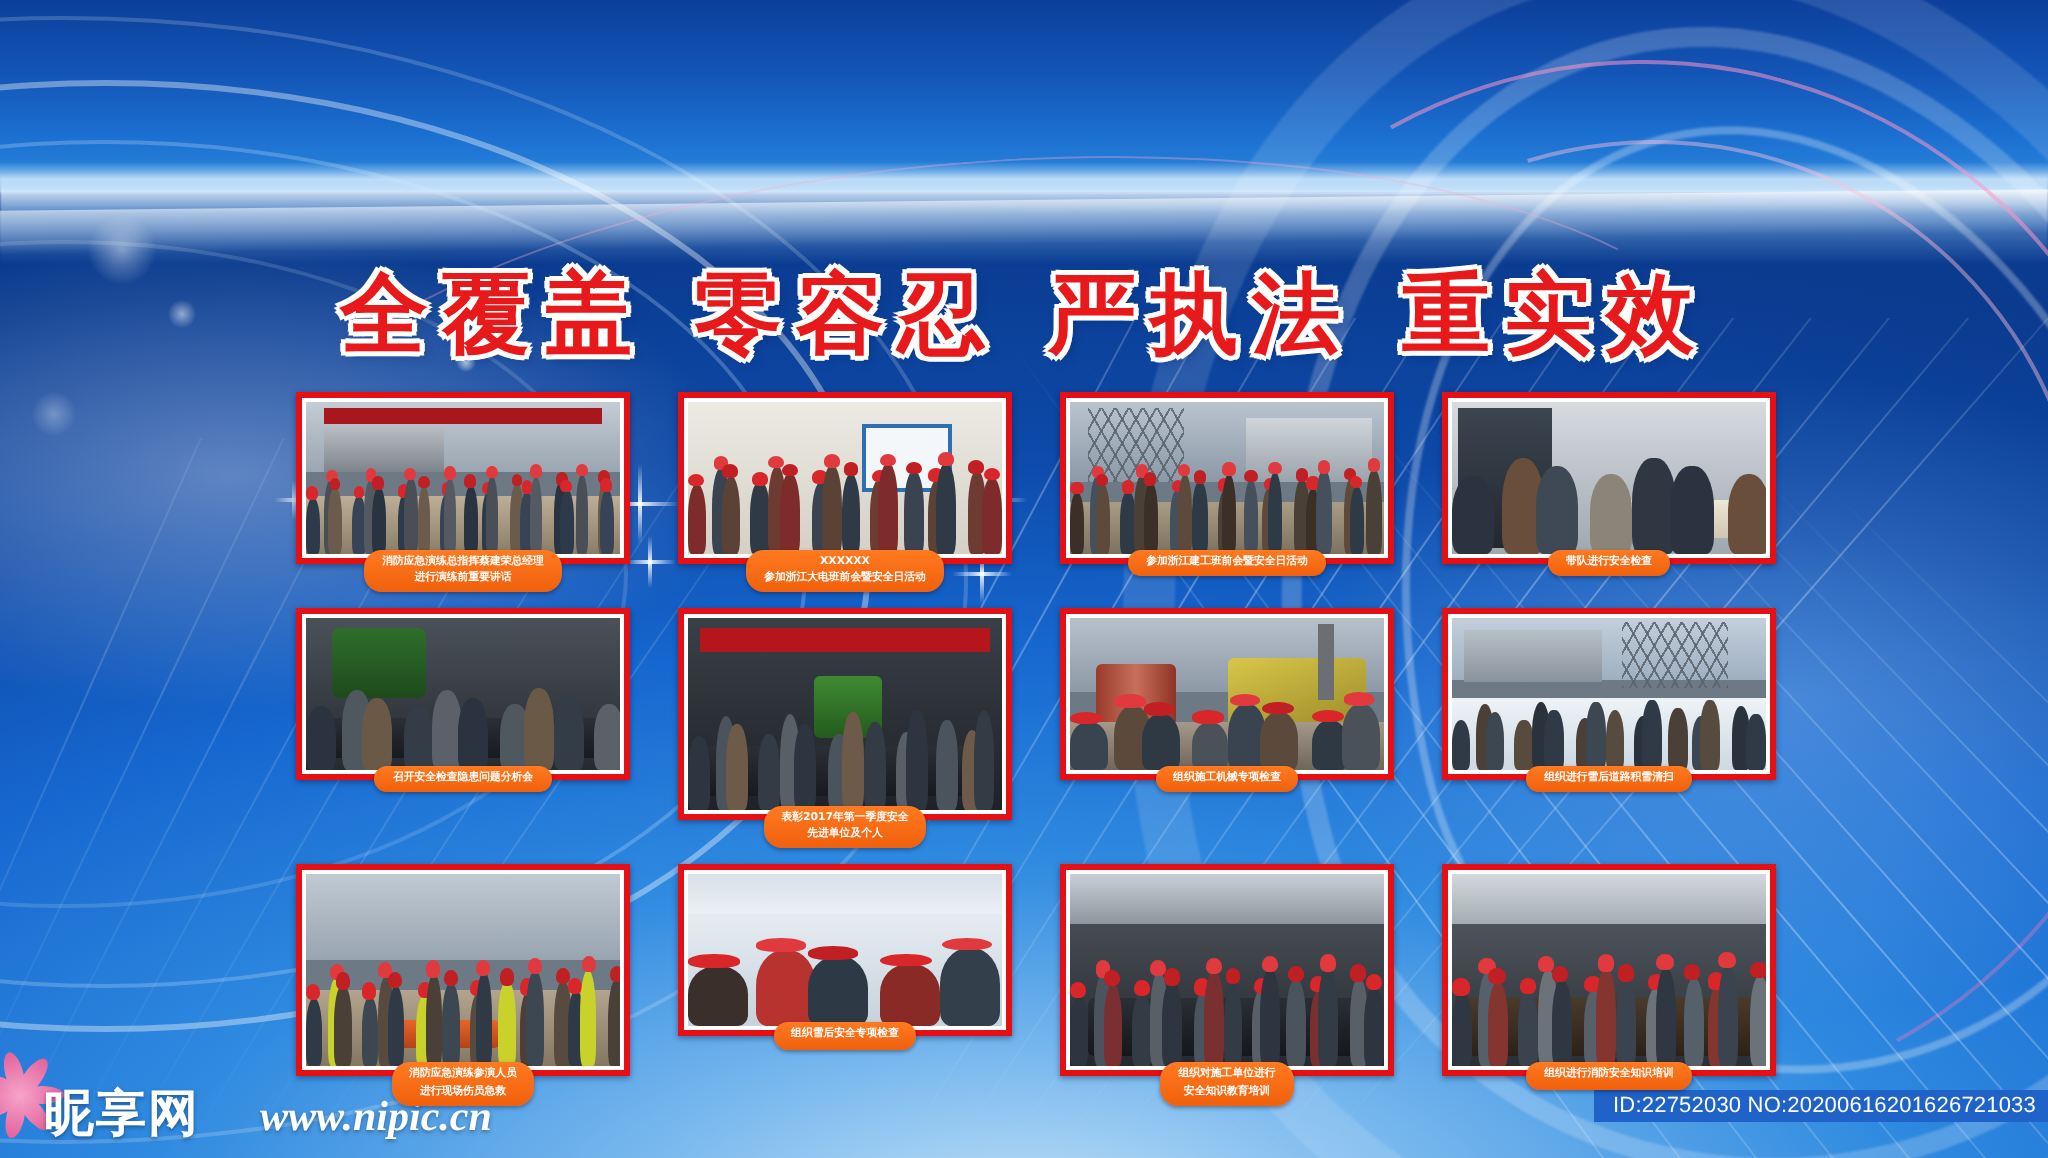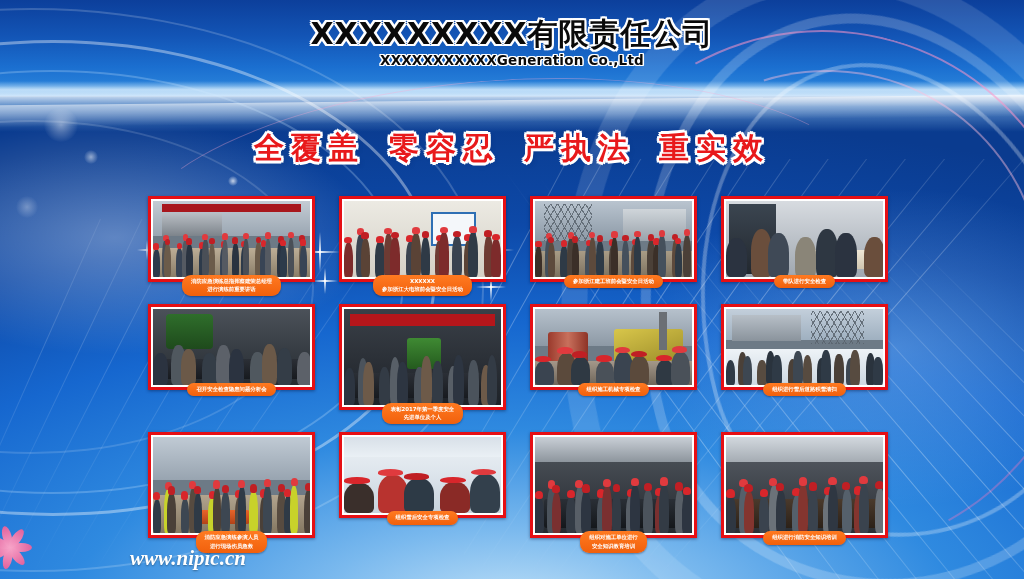--- a/index.html
+++ b/index.html
@@ -95,21 +95,21 @@
     font-weight:bold;font-size:13.5px;letter-spacing:.2px;color:#0a0a0a;margin-top:2px;
     text-shadow:
       -1.2px -1.2px 0 #fff, 1.2px -1.2px 0 #fff, -1.2px 1.2px 0 #fff, 1.2px 1.2px 0 #fff,
       0 -1.4px 0 #fff, 0 1.4px 0 #fff, -1.4px 0 0 #fff, 1.4px 0 0 #fff;
   }
 
   
   .slogan{position:absolute;left:0;top:128px;width:100%;text-align:center;}
   .slogan span{
     font-family:Liberation Sans, sans-serif;
-    font-weight:bold;font-size:30px;color:#e8191b;letter-spacing:7px;
+    font-weight:bold;font-size:44px;color:#e8191b;letter-spacing:7px;
     text-shadow:
       -2.2px -2.2px 0 #fff, 2.2px -2.2px 0 #fff, -2.2px 2.2px 0 #fff, 2.2px 2.2px 0 #fff,
       0 -2.6px 0 #fff, 0 2.6px 0 #fff, -2.6px 0 0 #fff, 2.6px 0 0 #fff,
       3px 3px 4px rgba(0,40,110,.35);
     display:inline-block;
   }
   .slogan .gap{display:inline-block;width:24px;}
 
   
   .grid{position:absolute;left:148px;top:196px;width:740px;}
@@ -244,24 +244,20 @@
   <div class="bokeh" style="left:84px;top:150px;width:14px;height:14px;opacity:.6"></div>
   <div class="bokeh" style="left:228px;top:176px;width:10px;height:10px;opacity:.85"></div>
   <div class="bokeh" style="left:16px;top:196px;width:22px;height:22px;opacity:.35"></div>
 
   <div class="star" style="left:300px;top:232px;width:40px;height:40px;"></div>
   <div class="star" style="left:312px;top:268px;width:26px;height:26px;"></div>
   <div class="star" style="left:470px;top:228px;width:44px;height:44px;"></div>
   <div class="star" style="left:476px;top:272px;width:30px;height:30px;"></div>
   <div class="star" style="left:137px;top:240px;width:20px;height:20px;opacity:.7"></div>
 
-  <div class="header">
-    <div class="company-cn">XXXXXXXXX有限责任公司</div>
-    <div class="company-en">XXXXXXXXXXXGeneration Co.,Ltd</div>
-  </div>
 
   <div class="slogan" id="slogan"><span style="color: rgb(232, 25, 27);">全覆盖</span><span class="gap"></span><span style="color: rgb(232, 25, 27);">零容忍</span><span class="gap"></span><span style="color: rgb(232, 25, 27);">严执法</span><span class="gap"></span><span style="color: rgb(232, 25, 27);">重实效</span></div>
 
   <div class="grid" id="photo-grid">
       <div class="grow">
         <div class="cell">
           <div class="frame" style="border-color: rgb(230, 15, 20);">
             <div class="photo">
               <div class="sc">
                 <div class="sky" style="background: linear-gradient(rgb(196, 204, 212), rgb(154, 166, 178)); height: 46%;"></div>
@@ -735,18 +731,20 @@
     <div class="wm-flower">
       <b></b>
       <i style="transform:rotate(0deg)"></i>
       <i style="transform:rotate(51deg)"></i>
       <i style="transform:rotate(102deg)"></i>
       <i style="transform:rotate(153deg)"></i>
       <i style="transform:rotate(204deg)"></i>
       <i style="transform:rotate(255deg)"></i>
       <i style="transform:rotate(306deg)"></i>
     </div>
+    <div class="wm-cn">昵享网</div>
     <div class="wm-url">www.nipic.cn</div>
   </div>
 
+  <div class="idbar">ID:22752030 NO:20200616201626721033</div>
 
 
 </div>
 
 </body></html>

